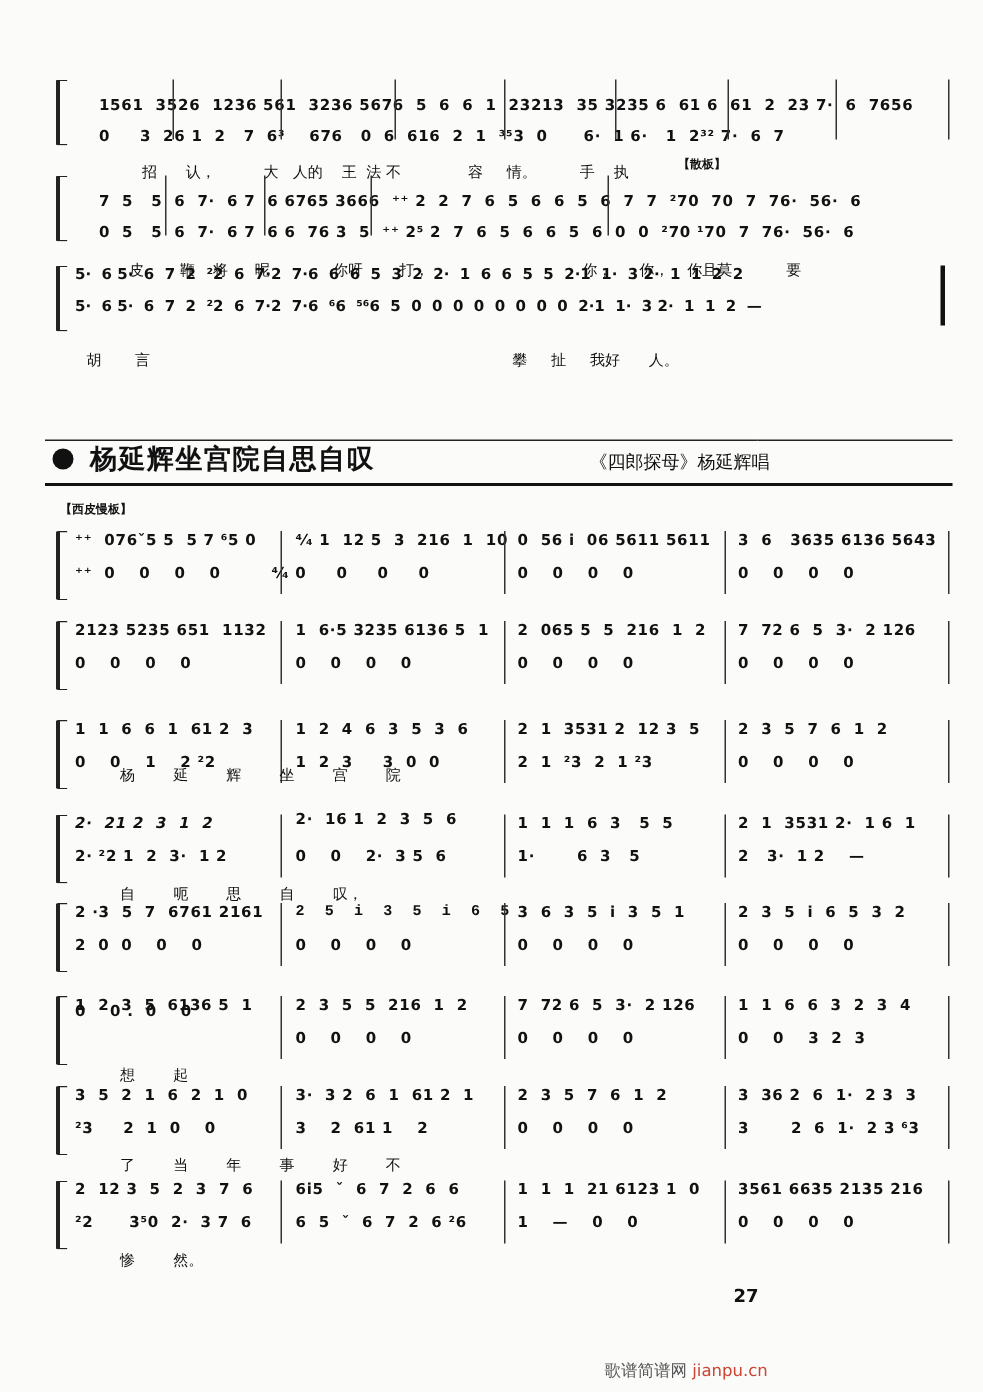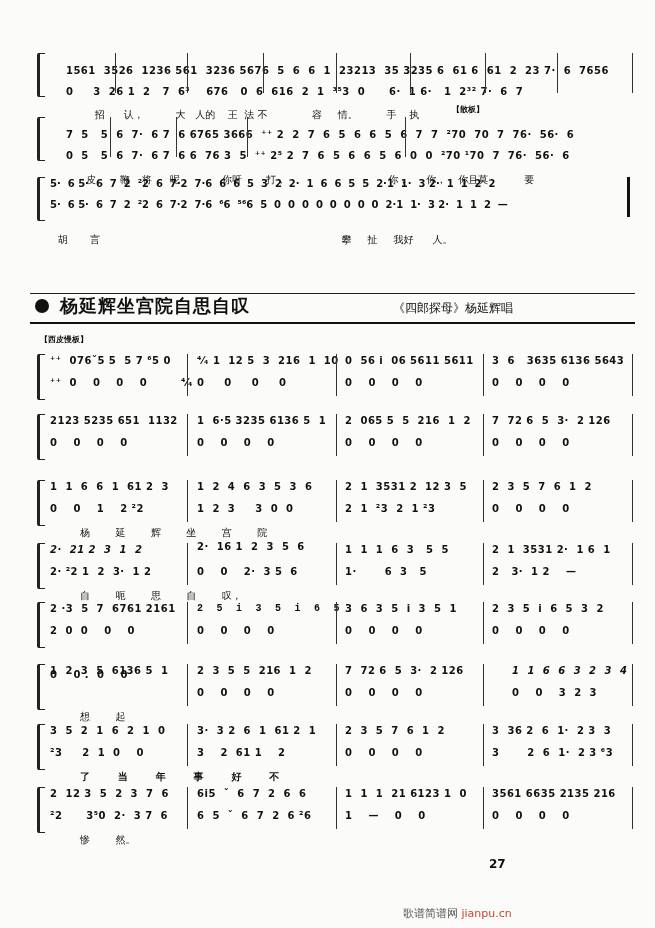--- a/index.html
+++ b/index.html
@@ -123,21 +123,21 @@
       <div class="staff" style="left:197px;top:3px;">1  2  4  6  3  5  3  6</div>
       <div class="staff" style="left:197px;top:25px;">1  2  3     3  0  0</div>
       <div class="staff" style="left:345px;top:3px;">2  1  3531 2  12 3  5</div>
       <div class="staff" style="left:345px;top:25px;">2  1  ²3  2  1 ²3</div>
       <div class="staff" style="left:492px;top:3px;">2  3  5  7  6  1  2</div>
       <div class="staff" style="left:492px;top:25px;">0    0    0    0</div>
       <div class="bar" style="left:187px;top:2px;height:42px;"></div>
       <div class="bar" style="left:336px;top:2px;height:42px;"></div>
       <div class="bar" style="left:483px;top:2px;height:42px;"></div>
       <div class="bar" style="left:632px;top:2px;height:42px;"></div>
-      <div class="lyr" style="left:80px;top:48px;"><span>杨</span>        <span>延</span>        <span>辉</span>        <span>坐</span>        <span>宫</span>        <span>院</span></div>
+      <div class="lyr" style="left:80px;top:32px;"><span>杨</span>        <span>延</span>        <span>辉</span>        <span>坐</span>        <span>宫</span>        <span>院</span></div>
     </div>
     <div class="sys" style="top: 541px;">
       <div class="brace" style="left:37px;top:2px;height:44px;"></div>
       <div class="staff" style="left:50px;top:3px;font-style:italic;">2·  21 2  3  1  2</div>
       <div class="staff" style="left:50px;top:25px;">2· ²2 1  2  3·  1 2</div>
       <div class="staff" style="left:197px;top:0;">2·  16 1  2  3  5  6</div>
       <div class="staff" style="left:197px;top:25px;">0    0    2·  3 5  6</div>
       <div class="staff" style="left:345px;top:3px;">1  1  1  6  3   5  5</div>
       <div class="staff" style="left:345px;top:25px;">1·       6  3   5</div>
       <div class="staff" style="left:492px;top:3px;">2  1  3531 2·  1 6  1</div>
@@ -164,43 +164,43 @@
       <div class="bar" style="left:632px;top:2px;height:42px;"></div>
     </div>
     <div class="sys" style="top: 662px;">
       <div class="brace" style="left:37px;top:2px;height:44px;"></div>
       <div class="staff" style="left:50px;top:3px;">1  2  3  5  6136 5  1</div>
       <div class="staff" style="left:50px;top:7px;">0    0 .  0    0</div>
       <div class="staff" style="left:197px;top:3px;">2  3  5  5  216  1  2</div>
       <div class="staff" style="left:197px;top:25px;">0    0    0    0</div>
       <div class="staff" style="left:345px;top:3px;">7  72 6  5  3·  2 126</div>
       <div class="staff" style="left:345px;top:25px;">0    0    0    0</div>
-      <div class="staff" style="left:512px;top:3px;font-style:italic;">1  1  6  6  3  2  3  4</div>
-      <div class="staff" style="left:492px;top:25px;margin-left:20px;">0    0    3  2  3</div>
+      <div class="staff" style="left:492px;top:3px;">1  1  6  6  3  2  3  4</div>
+      <div class="staff" style="left:492px;top:25px;">0    0    3  2  3</div>
       <div class="bar" style="left:187px;top:2px;height:42px;"></div>
       <div class="bar" style="left:336px;top:2px;height:42px;"></div>
       <div class="bar" style="left:483px;top:2px;height:42px;"></div>
       <div class="bar" style="left:632px;top:2px;height:42px;"></div>
       <div class="lyr" style="left:80px;top:48px;"><span>想</span>        <span>起</span></div>
     </div>
     <div class="sys" style="top: 722px;">
       <div class="brace" style="left:37px;top:2px;height:44px;"></div>
       <div class="staff" style="left:50px;top:3px;">3  5  2  1  6  2  1  0</div>
       <div class="staff" style="left:50px;top:25px;">²3     2  1  0    0</div>
       <div class="staff" style="left:197px;top:3px;">3·  3 2  6  1  61 2  1</div>
       <div class="staff" style="left:197px;top:25px;">3    2  61 1    2</div>
       <div class="staff" style="left:345px;top:3px;">2  3  5  7  6  1  2</div>
       <div class="staff" style="left:345px;top:25px;">0    0    0    0</div>
       <div class="staff" style="left:492px;top:3px;">3  36 2  6  1·  2 3  3</div>
       <div class="staff" style="left:492px;top:25px;">3       2  6  1·  2 3 ⁶3</div>
       <div class="bar" style="left:187px;top:2px;height:42px;"></div>
       <div class="bar" style="left:336px;top:2px;height:42px;"></div>
       <div class="bar" style="left:483px;top:2px;height:42px;"></div>
       <div class="bar" style="left:632px;top:2px;height:42px;"></div>
-      <div class="lyr" style="left:80px;top:48px;font-weight:bold;"><span>了</span>        <span>当</span>        <span>年</span>        <span>事</span>        <span>好</span>        <span>不</span></div>
+      <div class="lyr" style="left:80px;top:48px;"><span>了</span>        <span>当</span>        <span>年</span>        <span>事</span>        <span>好</span>        <span>不</span></div>
     </div>
     <div class="sys" style="top: 785px;">
       <div class="brace" style="left:37px;top:2px;height:44px;"></div>
       <div class="staff" style="left:50px;top:3px;">2  12 3  5  2  3  7  6</div>
       <div class="staff" style="left:50px;top:25px;">²2      3⁵0  2·  3 7  6</div>
       <div class="staff" style="left:197px;top:3px;">6i5  ˇ  6  7  2  6  6</div>
       <div class="staff" style="left:197px;top:25px;">6  5  ˇ  6  7  2  6 ²6</div>
       <div class="staff" style="left:345px;top:3px;">1  1  1  21 6123 1  0</div>
       <div class="staff" style="left:345px;top:25px;">1    —    0    0</div>
       <div class="staff" style="left:492px;top:3px;">3561 6635 2135 216</div>

